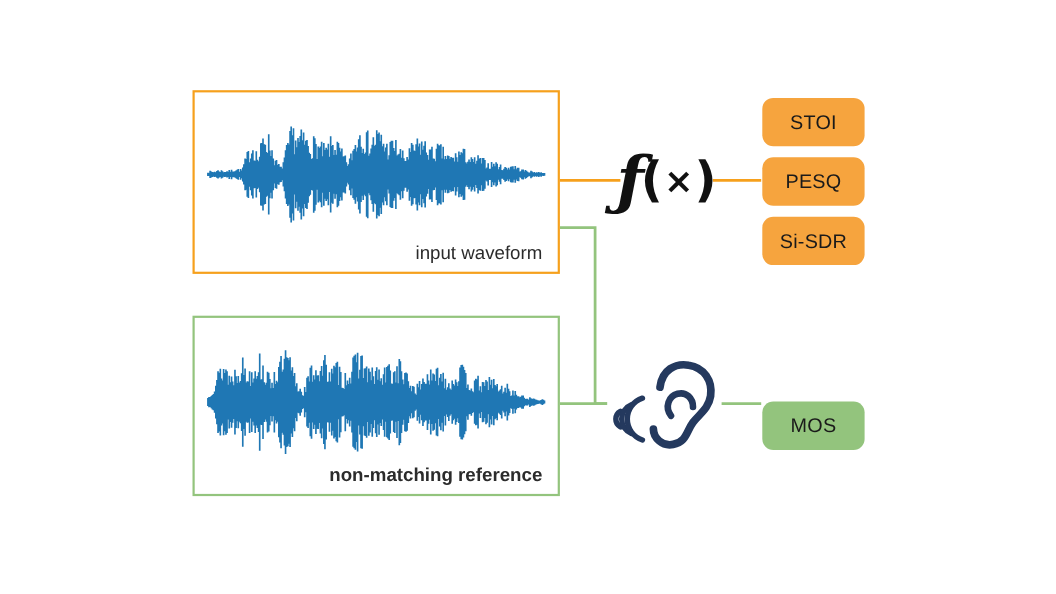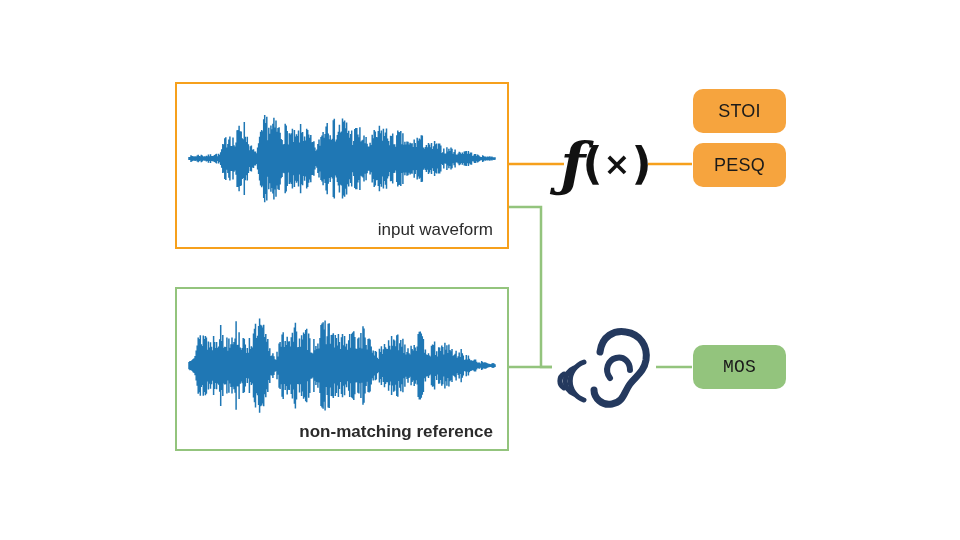--- a/index.html
+++ b/index.html
@@ -32,21 +32,21 @@
   .pill{
     position:absolute;left:693px;width:93px;height:44px;border-radius:10px;z-index:1;
     display:flex;align-items:center;justify-content:center;
     font-size:18px;color:#1a1a1a;letter-spacing:.2px;
   }
   .pill.orange{background:var(--orange);}
   .pill.green{background:var(--green);}
   .pill.stoi{top:89px;}
   .pill.pesq{top:143px;}
   .pill.sisdr{top:197px;}
-  .pill.mos{top:345px;font-family:Liberation Mono, monospace;}
+  .pill.mos{top:365px;}
 
   .ear{position:absolute;left:552px;top:318px;width:104px;height:98px;z-index:2;background:#fff;}
   .ear path{stroke:var(--navy);fill:none;stroke-linecap:round;}
 </style>
 </head>
 <body>
 
 <div class="stage">
 
   <svg class="connectors" viewBox="0 0 960 540">
@@ -84,17 +84,20 @@
     <path stroke-width="7" d="M48,34 C50,18 62,12 74,14 C88,16 96,28 94,42 C92,54 84,58 78,66 C72,74 72,84 60,86 C50,88 42,80 42,72"></path>
     <path stroke-width="6" d="M58,60 C52,52 56,42 64,40 C72,38 78,44 78,52"></path>
   </svg>
 
   <div class="pill orange stoi">
     <span>STOI</span>
   </div>
   <div class="pill orange pesq">
     <span>PESQ</span>
   </div>
+  <div class="pill orange sisdr">
+    <span>Si-SDR</span>
+  </div>
   <div class="pill green mos">
     <span>MOS</span>
   </div>
 
 </div>
 
 </body></html>

